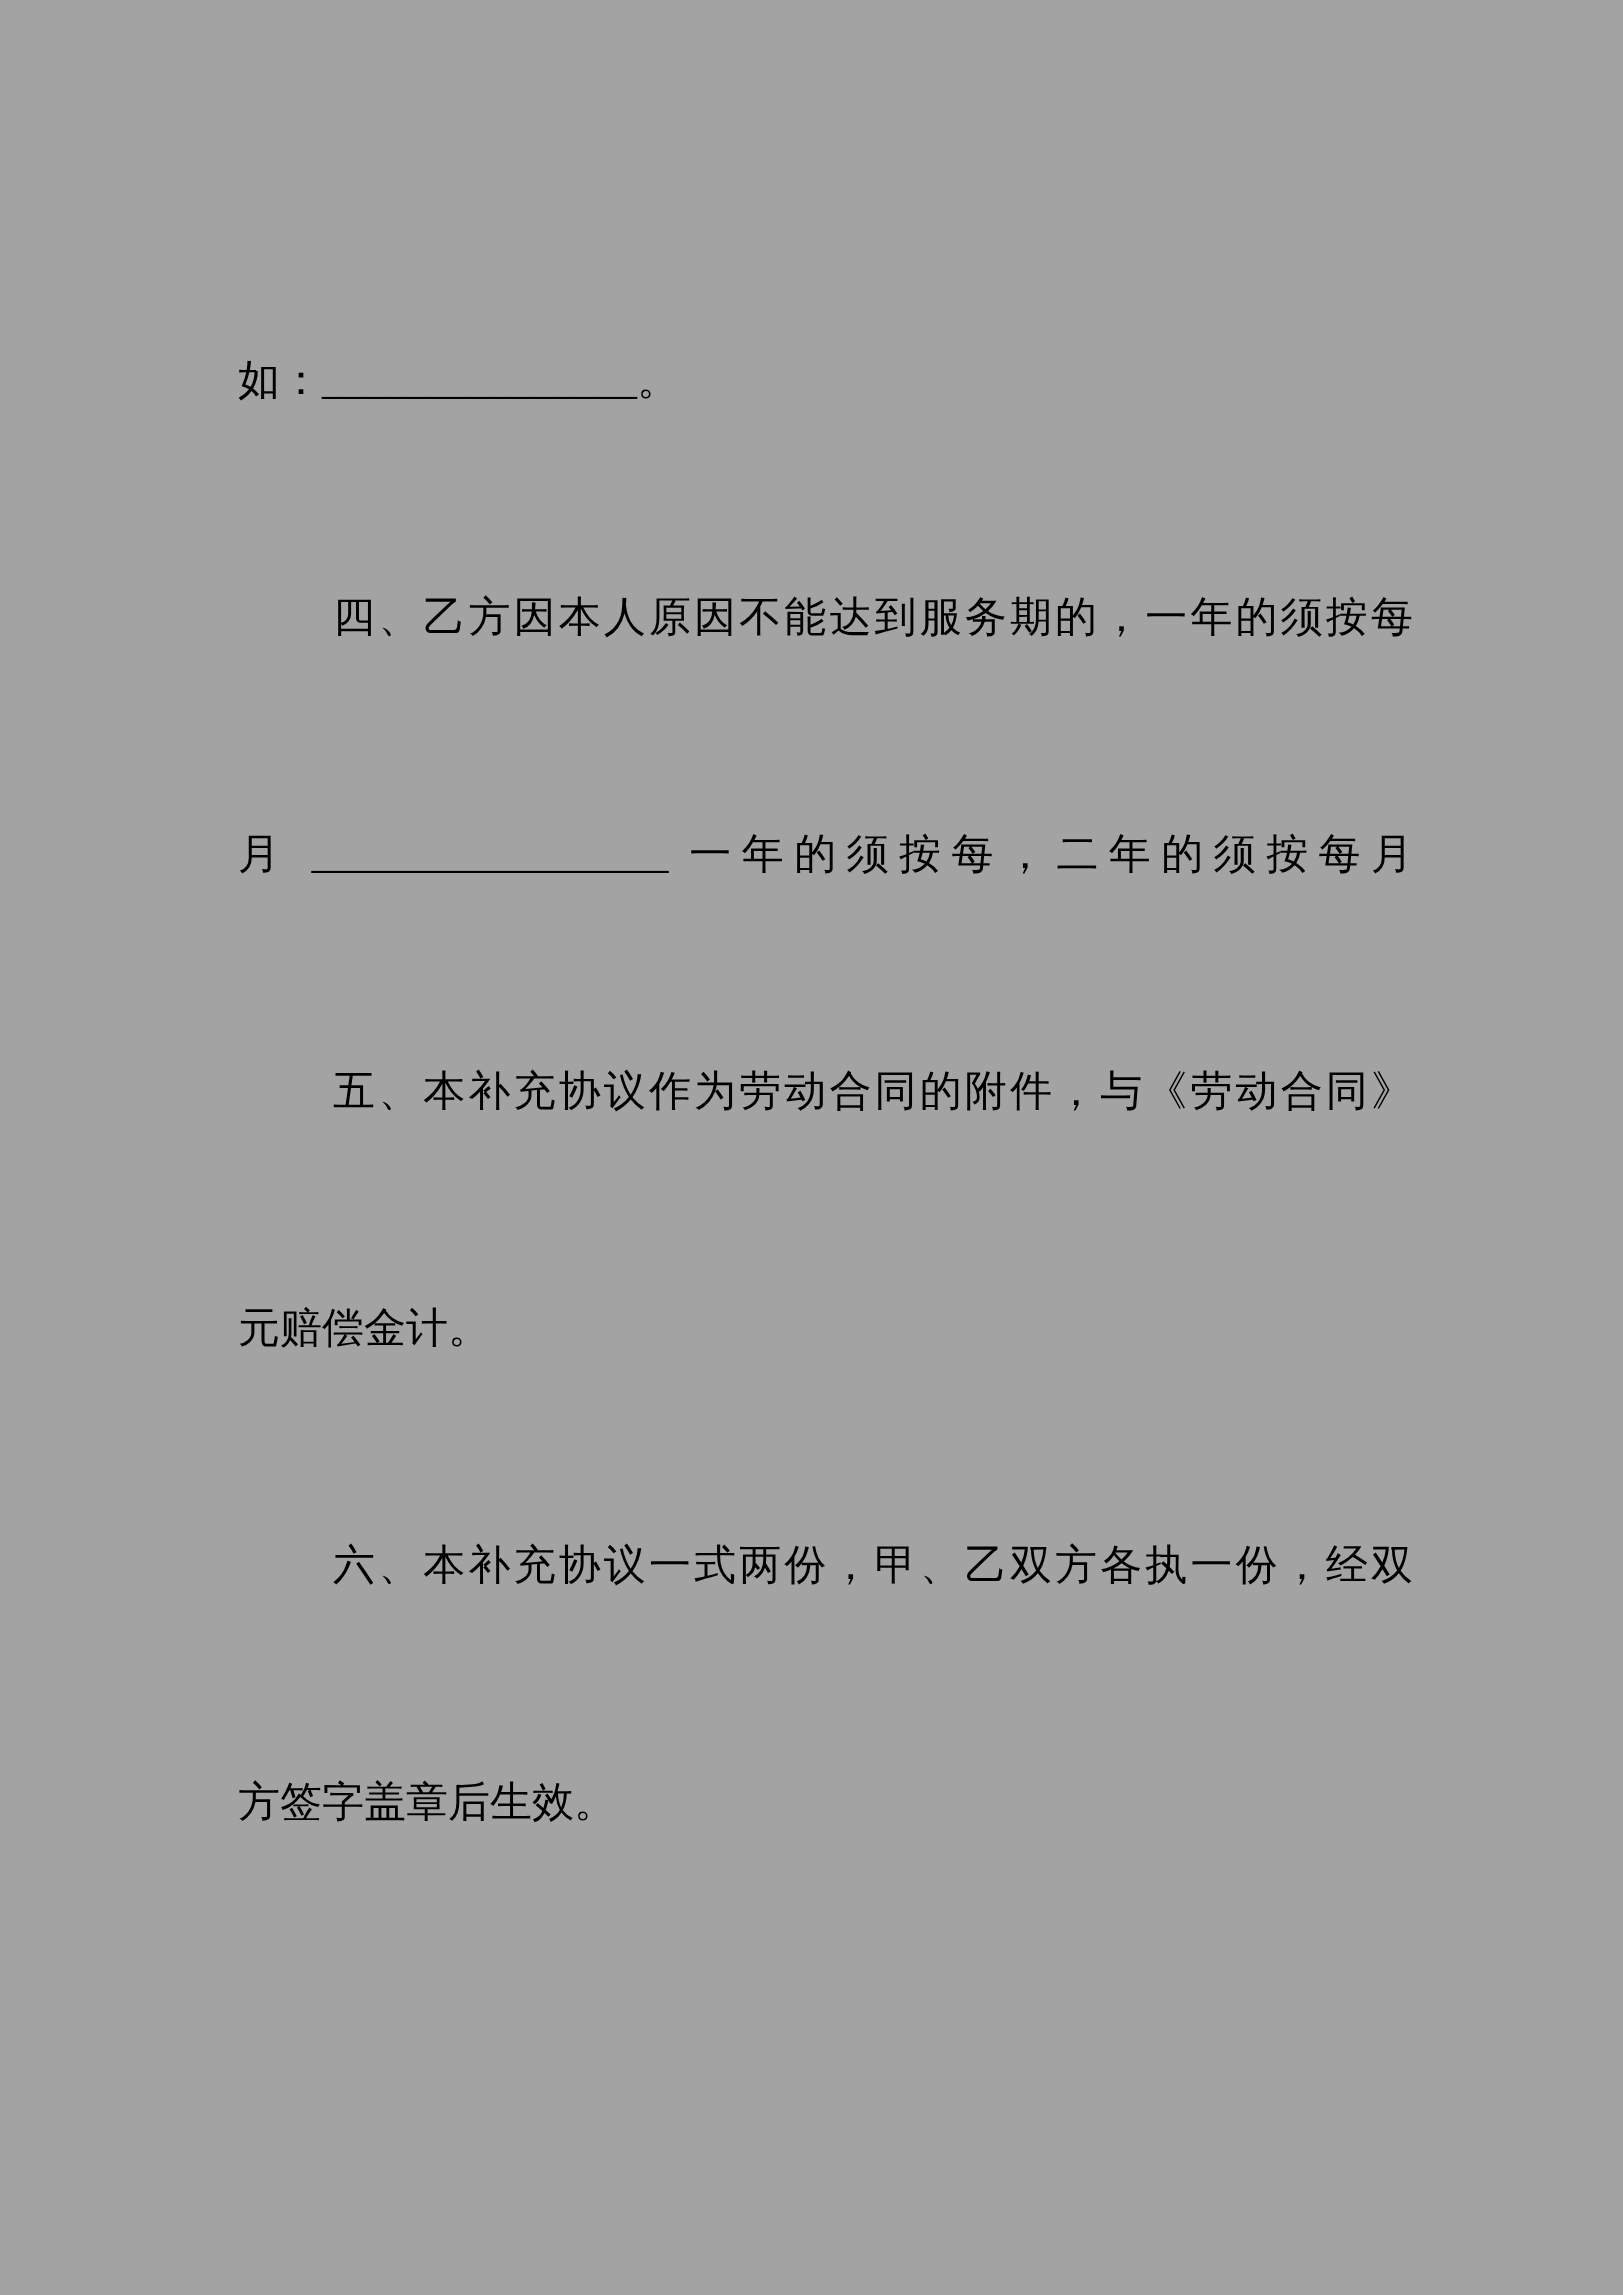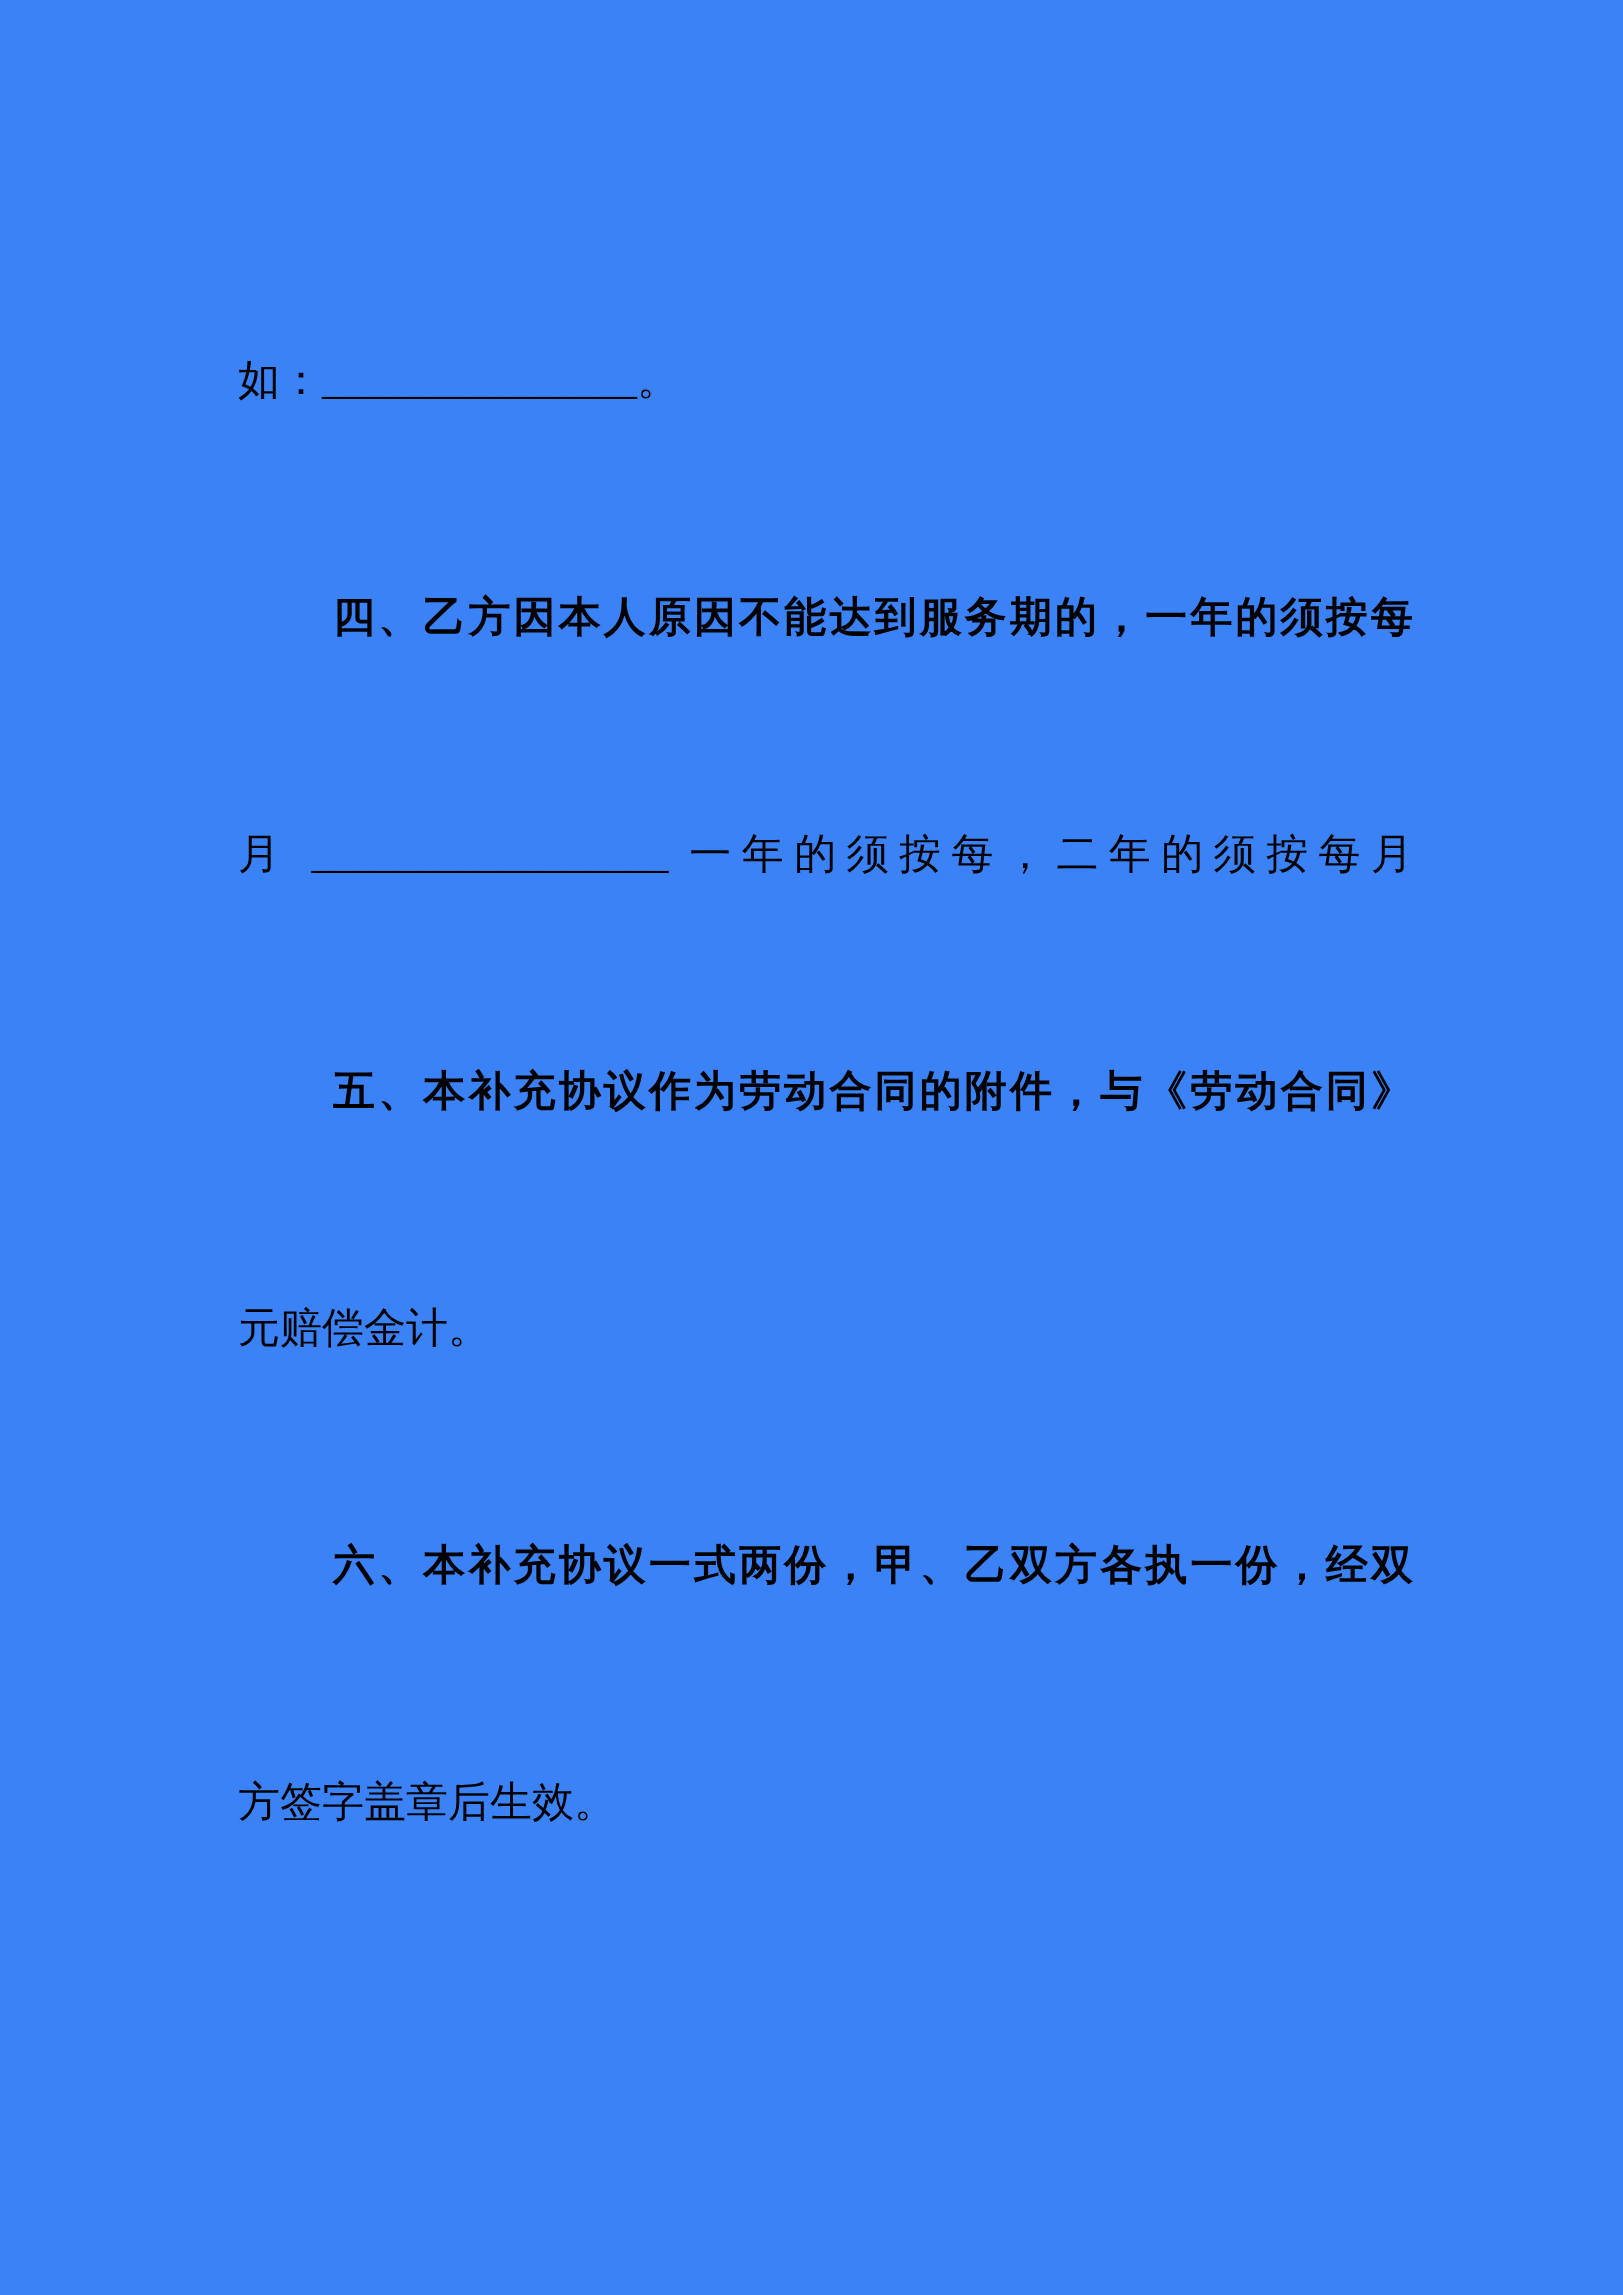--- a/index.html
+++ b/index.html
@@ -4,42 +4,41 @@
 <style>
   html, body {
     margin: 0;
     padding: 0;
     background: #ffffff;
   }
   .page {
     position: relative;
     width: 1623px;
     height: 2295px;
-    background: #3b82f6;
+    background: #a3a3a3;
     color: #000000;
     overflow: hidden;
   }
   .content {
     position: absolute;
     left: 238px;
     top: 183px;
     width: 1175px;
     font-family: "Liberation Serif", "DejaVu Serif", serif;
     font-size: 42px;
     line-height: 79px;
     color: #000000;
     text-align: left;
     white-space: pre-wrap;
   }
   .line {
     min-height: 79px;
   }
   .line.indent {
     text-indent: 95px;
-    font-weight: bold;
   }
   .line.justify {
     text-align: justify;
     text-align-last: justify;
   }
 </style>
 </head>
 <body>
 
 <div class="page">

